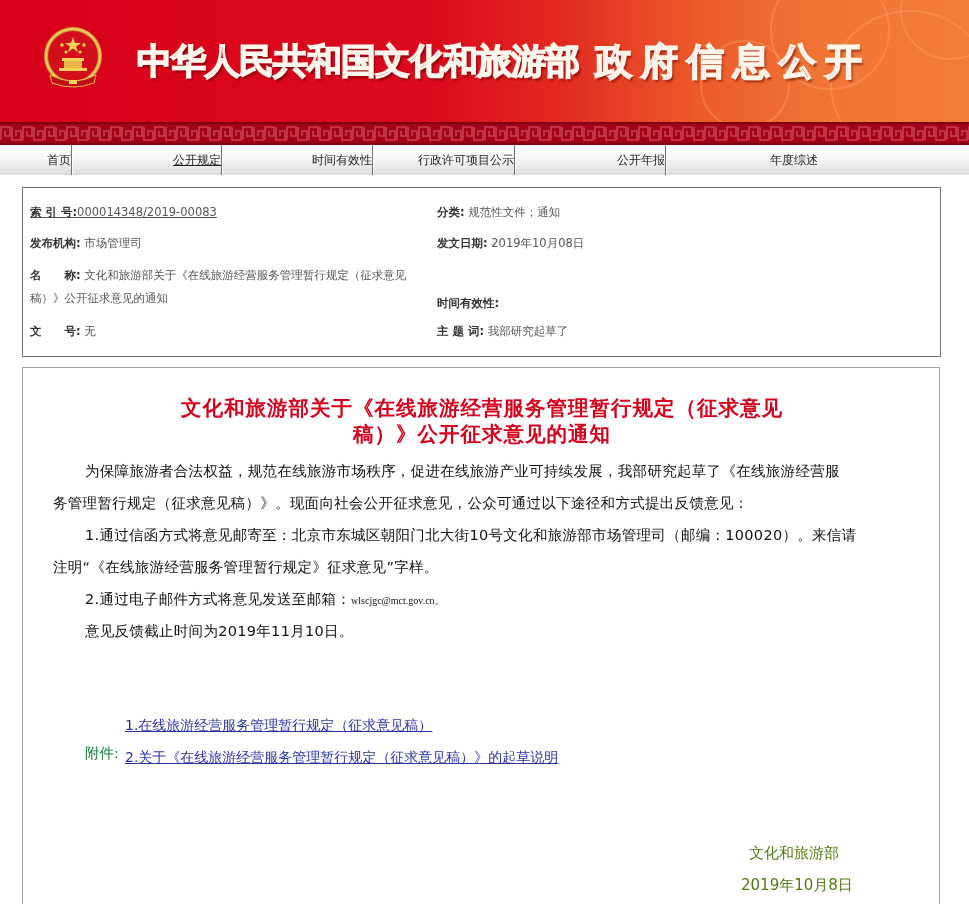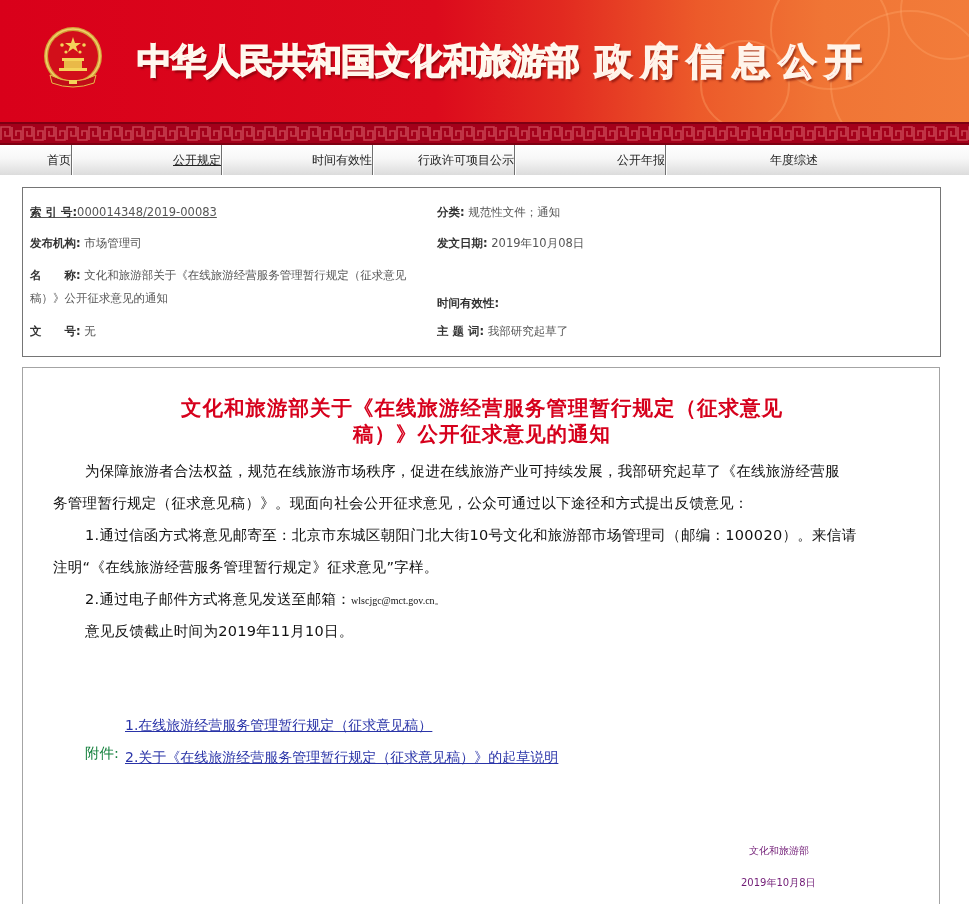--- a/index.html
+++ b/index.html
@@ -92,21 +92,21 @@
   }
   .mono { font-family: Liberation Serif, serif; font-size: 10px; letter-spacing: 0; margin-top: 48px; }
   .attach-label {
     position: absolute; left: 62px; top: 345px; font-size: 14.5px; line-height: 24px; color: #15803d; margin-top: 28px;
   }
   .attach-link {
     position: absolute; font-size: 14px; line-height: 24px;
     color: #2a34a8; text-decoration: underline; cursor: pointer; white-space: nowrap;
   }
   .sign {
-    position: absolute; font-size: 10px; color: #701a75; white-space: nowrap;
+    position: absolute; font-size: 15px; color: #4d7c0f; white-space: nowrap;
   }
 </style>
 </head>
 <body>
 
 <div class="banner">
 
   <div class="swirl" style="left:770px; top:-30px; width:120px; height:120px;"></div>
   <div class="swirl" style="left:830px; top:10px; width:160px; height:150px;"></div>
   <div class="swirl" style="left:700px; top:40px; width:90px; height:90px;"></div>

